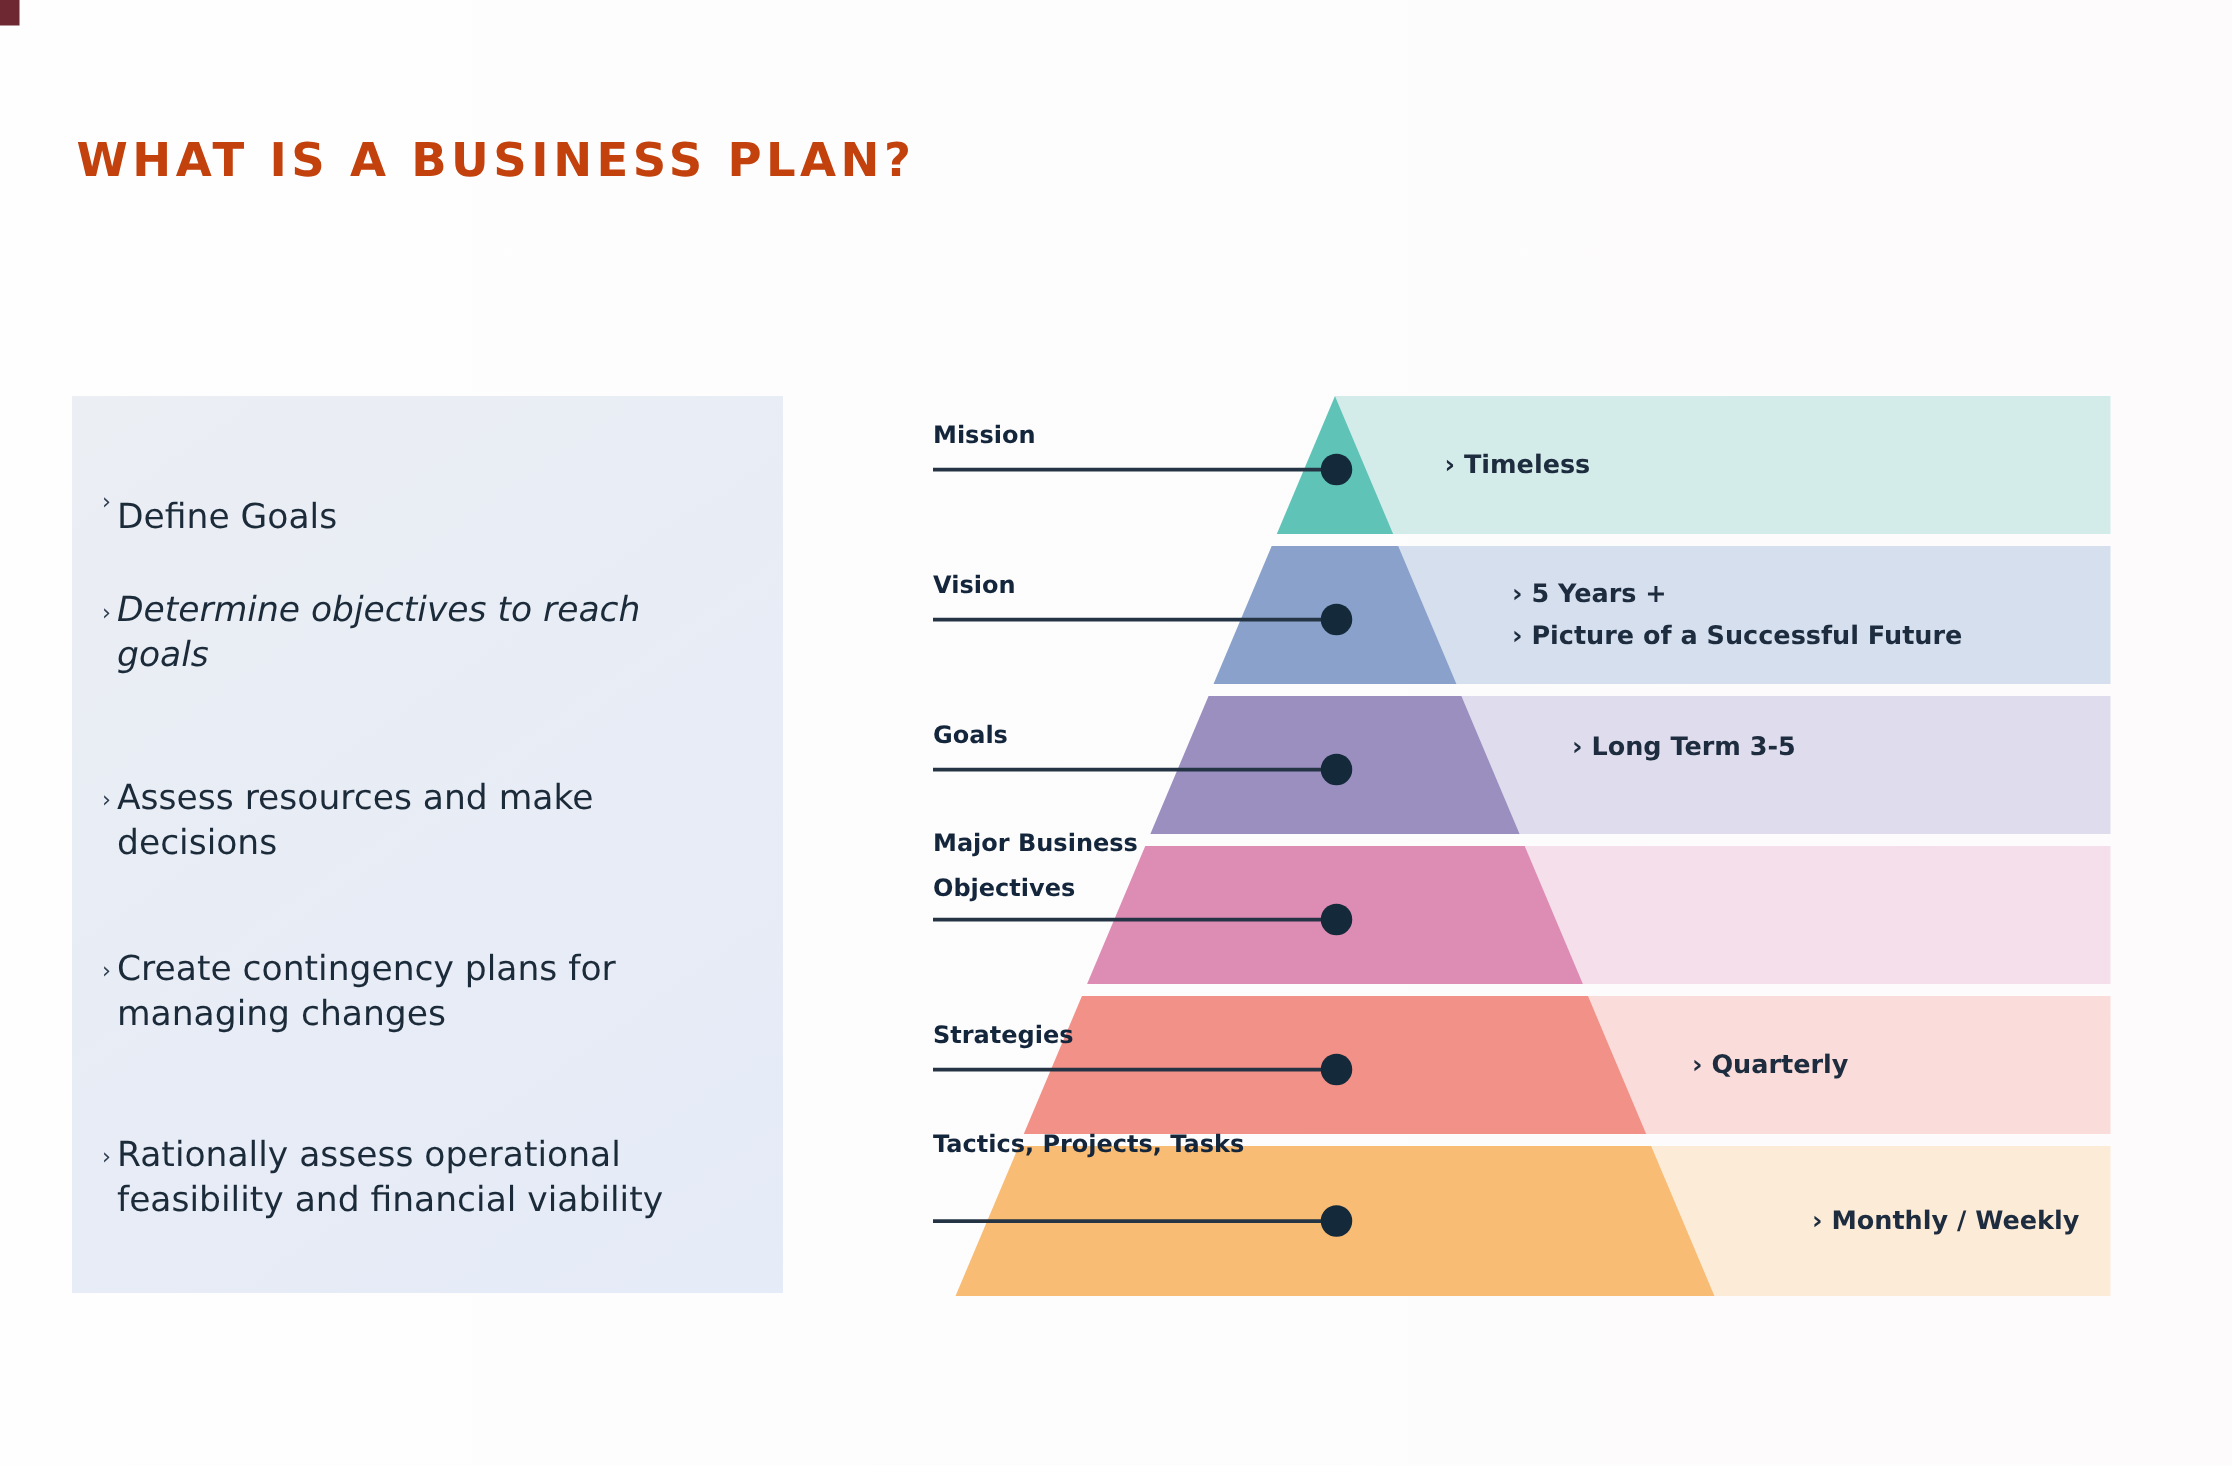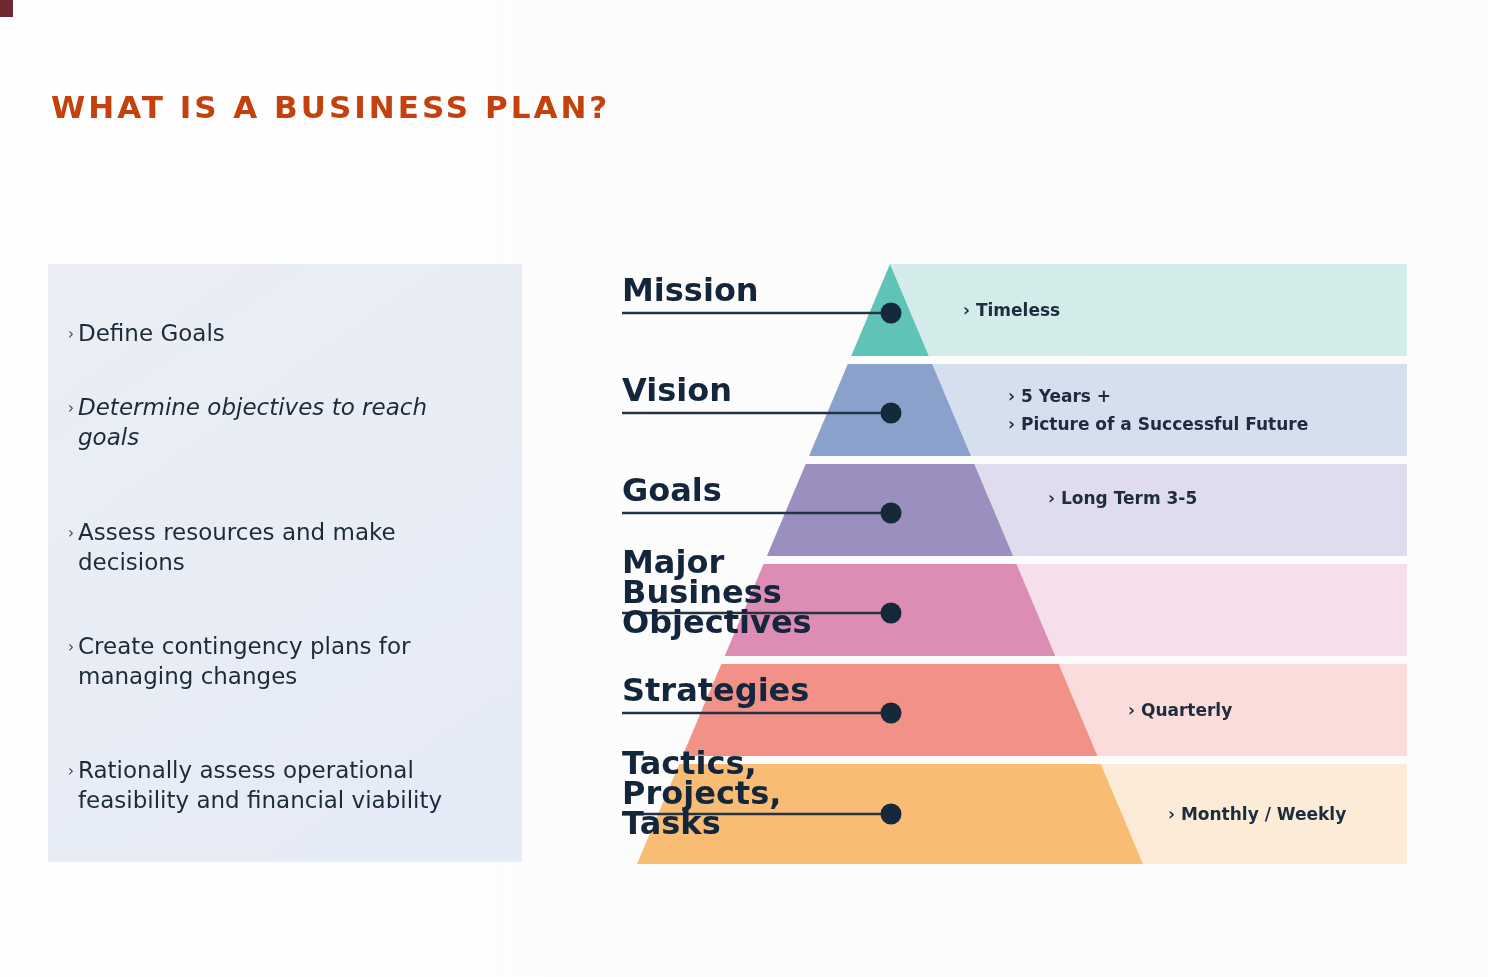--- a/index.html
+++ b/index.html
@@ -18,48 +18,48 @@
   .panel{
     position:absolute;left:48px;top:264px;width:474px;height:598px;
     background:linear-gradient(145deg,#EBEEF3 0%,#E7ECF6 60%,#E5EBF7 100%);
   }
   .panel-item{position:absolute;display:flex;align-items:flex-start;}
   .panel-item .bullet{
     flex:0 0 14px;font-size:15px;line-height:30px;color:#2E3E50;
     padding-top:1px;text-align:center;
   }
   .panel-item .txt{font-size:23px;line-height:30px;color:#1C2B3A;font-weight:500;}
-  .pi-1{left:16px;top:54px;}  .pi-1 .txt{width:400px;}
+  .pi-1{left:16px;top:54px;}  .pi-1 .txt{width:400px;margin-top:12px;}
   .pi-2{left:16px;top:128px;} .pi-2 .txt{width:390px;font-style:italic;}
   .pi-3{left:16px;top:253px;} .pi-3 .txt{width:360px;}
   .pi-4{left:16px;top:367px;} .pi-4 .txt{width:380px;}
   .pi-5{left:16px;top:491px;} .pi-5 .txt{width:430px;}
   
   .diagram-svg{position:absolute;left:0;top:0;width:1488px;height:977px;}
   .connector{stroke-width:2.5px;}
   .level-label{
-    position:absolute;left:622px;font-size:32px;font-weight:bold;
+    position:absolute;left:622px;font-size:16px;font-weight:bold;
     color:#14263B;line-height:30px;
   }
   .ll-1{top:275px;width:260px;}
   .ll-2{top:375px;width:260px;}
   .ll-3{top:475px;width:260px;}
   .ll-4{top:547px;width:210px;}
   .ll-5{top:675px;width:260px;}
   .ll-6{top:748px;width:250px;}
   .level-notes{
     position:absolute;display:flex;flex-direction:column;justify-content:center;
     font-size:17px;font-weight:bold;color:#1D2C3E;line-height:28px;
   }
   .ln-1{left:963px; top:264px;height:92px;}
   .ln-2{left:1008px;top:364px;height:92px;}
   .ln-3{left:1048px;top:464px;height:68px;}
   .ln-4{left:1098px;top:564px;height:92px;}
   .ln-5{left:1128px;top:664px;height:92px;}
-  .ln-6{left:1168px;top:764px;height:100px;}
+  .ln-6{left:1208px;top:764px;height:100px;}
 </style>
 </head>
 <body>
 
 <div class="corner-mark"></div>
 
 <h1 class="page-title">WHAT IS A BUSINESS PLAN?</h1>
 
 <div class="panel">
   <div class="panel-item pi-1">

